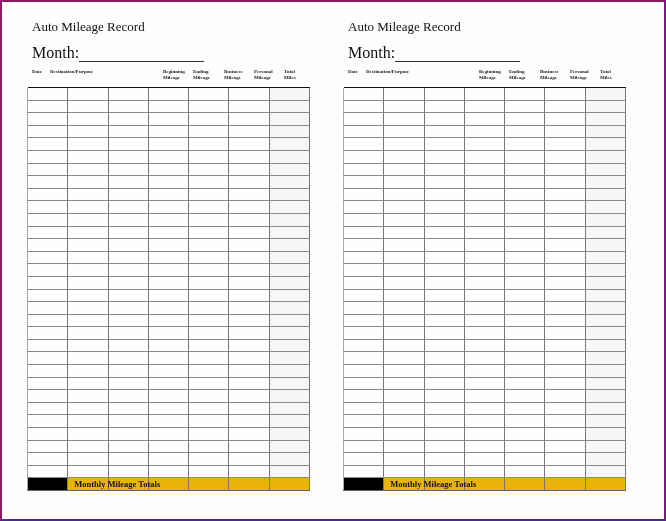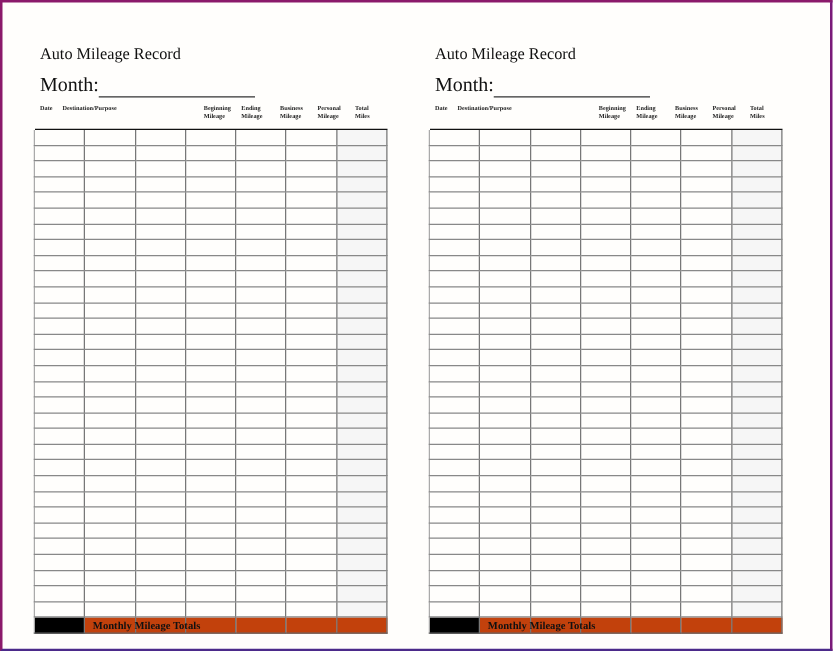--- a/index.html
+++ b/index.html
@@ -1,32 +1,32 @@
 <!DOCTYPE html>
 <html><head>
 <meta charset="utf-8">
 <style>
   html,body{margin:0;padding:0;}
   body{width:666px;height:521px;background:#fff;overflow:hidden;font-family:"Liberation Serif",serif;}
   .frame{position:absolute;left:0;top:0;width:666px;height:521px;box-sizing:border-box;
     border-left:2px solid #8b1a6b;border-top:2px solid #8b1a6b;border-right:2px solid #7a1a7a;border-bottom:2px solid #4b2a8a;background:#fffefc;}
-  .page{position:absolute;top:16px;width:300px;height:386px;}
+  .page{position:absolute;top:0;width:300px;height:386px;}
   .page.left{left:27px;}
   .page.right{left:343px;}
   .title{position:absolute;left:5px;top:19px;font-size:13px;color:#111;white-space:nowrap;}
   .month{position:absolute;left:5px;top:44px;font-size:16px;color:#111;white-space:nowrap;}
   .month .line{display:inline-block;width:125px;border-bottom:1px solid #333;height:10px;vertical-align:bottom;}
   .hdr{position:absolute;top:69px;font-size:5px;font-weight:bold;line-height:6px;color:#222;white-space:nowrap;}
   table{position:absolute;left:0;top:87px;border-collapse:collapse;table-layout:fixed;width:283px;}
   table tr.thick td{height:1px;padding:0;background:#111;border:none;}
   td{border-left:1px solid #777;border-right:1px solid #777;border-bottom:1px solid #888;height:11.6px;padding:0;}
   td.c0{width:19px;border-left-color:#aaa;}
   td.c1{width:111px;border-left-color:#bbb;}
   td.c6{background:#f6f6f6;}
-  tr.tot td{background:#c2410c;height:12px;border-bottom:1px solid #666;}
+  tr.tot td{background:#eab308;height:12px;border-bottom:1px solid #666;}
   tr.tot td.c0{background:#000;}
   tr.tot td.c1{font-size:8.5px;font-weight:bold;padding-left:6px;white-space:nowrap;color:#111;}
 </style>
 </head>
 <body>
 
 <div class="frame"></div>
 
 <div class="page left">
   <div class="title">Auto Mileage Record</div>

